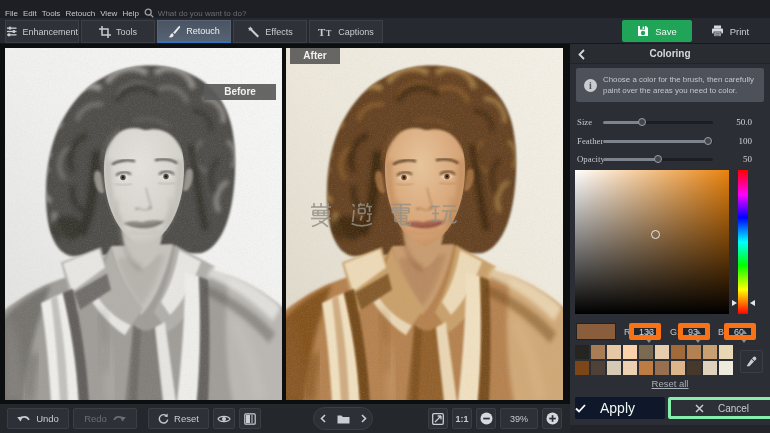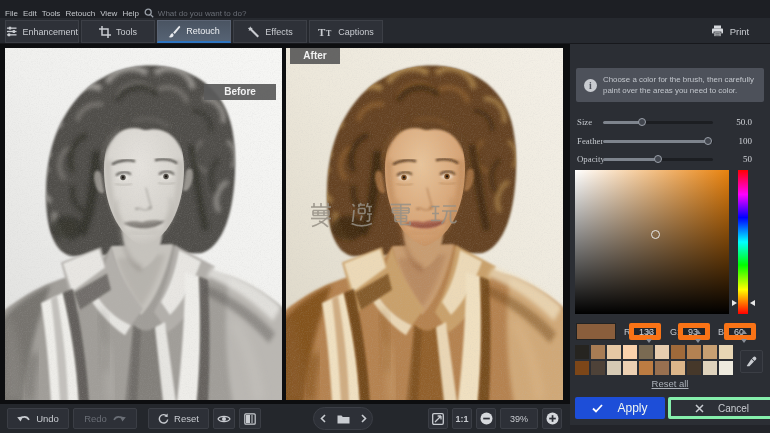--- a/index.html
+++ b/index.html
@@ -60,21 +60,21 @@
 .spin { position:absolute; right:2px; top:2px; width:8px; height:13px; display:flex; flex-direction:column; justify-content:space-between; }
 .spin i { display:block; width:0; height:0; border-left:3px solid transparent; border-right:3px solid transparent; }
 .spin .up { border-bottom:4px solid #8a8f98; }
 .spin .dn { border-top:4px solid #8a8f98; }
 
 .pal { position:absolute; left:5px; top:301px; }
 .pal .prow { display:flex; }
 .pal .sw { width:14px; height:14px; margin:0 2px 2px 0; }
 .eyedrop { position:absolute; left:170px; top:306px; width:23px; height:23px; background:#2d3037; border:1px solid #3b3e45; border-radius:2px; display:flex; align-items:center; justify-content:center; }
 .resetall { position:absolute; left:0; width:200px; top:334px; text-align:center; color:#aab0b8; font-size:9.5px; text-decoration:underline; }
-.apply { position:absolute; left:5px; top:353px; width:90px; height:22px; background:#1d4ed8; border-radius:2px; color:#f0f6f1; font-size:12px; display:flex; align-items:center; justify-content:center; }
+.apply { position:absolute; left:5px; top:353px; width:90px; height:22px; background:#0f172a; border-radius:2px; color:#f0f6f1; font-size:14px; display:flex; align-items:center; justify-content:flex-start; }
 .cancel { position:absolute; left:98px; top:353px; width:108px; height:22px; background:#2d3037; border:3px solid #86efac; border-radius:2px; color:#c9ccd1; font-size:10px; display:flex; align-items:center; justify-content:center; }
 .rpfoot { position:absolute; left:0; top:381px; width:200px; height:8px; background:#222429; }
 </style>
 </head>
 <body>
 
 <div class="menubar">
   <span class="mi">File</span>
     <span class="mi">Edit</span>
     <span class="mi">Tools</span>
@@ -122,20 +122,28 @@
         <path d="M4.5,2.5 L12,10 L10.5,11.5 L3,4 Z" fill="#c9ccd1"></path>
         <path d="M3.2,0.2 L4,1.8 L5.8,2 L4.5,3.2 L4.9,5 L3.3,4.1 L1.7,5 L2.1,3.2 L0.8,2 L2.6,1.8 Z" fill="#c9ccd1"></path>
       </svg>
     Effects</div>
   <div class="tab" style="left:309px">
     <svg width="15" height="11" viewBox="0 0 15 11">
         <text x="0" y="10" font-family="Liberation Serif,serif" font-size="11" font-weight="bold" fill="#c9ccd1">T</text>
         <text x="8" y="10" font-family="Liberation Serif,serif" font-size="8" font-weight="bold" fill="#c9ccd1">T</text>
       </svg>
     Captions</div>
+  <div class="savebtn">
+    <svg width="12" height="12" viewBox="0 0 12 12" style="margin-right:6px">
+        <path d="M1,1 L9,1 L11,3 L11,11 L1,11 Z" fill="#fff"></path>
+        <rect x="3" y="1" width="5" height="3.6" fill="#1fa458"></rect>
+        <rect x="5.6" y="1.6" width="1.6" height="2.4" fill="#fff"></rect>
+        <circle cx="6" cy="8" r="2.2" fill="#1fa458"></circle>
+      </svg>
+    Save</div>
   <div class="printbtn">
     <svg width="13" height="12" viewBox="0 0 13 12" style="margin-right:6px">
         <rect x="3" y="0.5" width="7" height="3" fill="#d6d9dd"></rect>
         <rect x="1" y="3.5" width="11" height="5" rx="0.8" fill="#d6d9dd"></rect>
         <rect x="3" y="7" width="7" height="4.5" fill="#d6d9dd" stroke="#26292f" stroke-width="0.8"></rect>
         <line x1="4.2" y1="8.8" x2="8.8" y2="8.8" stroke="#26292f" stroke-width="0.8"></line>
         <line x1="4.2" y1="10.2" x2="8.8" y2="10.2" stroke="#26292f" stroke-width="0.8"></line>
       </svg>
     Print</div>
 </div>
@@ -513,20 +521,26 @@
   <div class="bbtn" style="left:542px; width:20px">
     <svg width="13" height="13" viewBox="0 0 13 13">
         <circle cx="6.5" cy="6.5" r="6" fill="#d6d9dd"></circle>
         <rect x="3.2" y="5.7" width="6.6" height="1.7" fill="#2d3037"></rect>
         <rect x="5.7" y="3.2" width="1.7" height="6.6" fill="#2d3037"></rect>
       </svg>
   </div>
 </div>
 
 <div class="rpanel">
+  <div class="rphead">
+    <svg class="backsvg" width="7" height="11" viewBox="0 0 7 11" style="position:absolute;left:8px;top:5px">
+        <path d="M6,1 L1.5,5.5 L6,10" fill="none" stroke="#d6d9dd" stroke-width="1.8"></path>
+      </svg>
+    <div class="ttl">Coloring</div>
+  </div>
   <div class="infobox">
     <span class="ic">i</span>
     <span class="tx">Choose a color for the brush, then carefully<br>paint over the areas you need to color.</span>
   </div>
 
   <div class="srow" style="top:71px">
     <span class="lb">Size</span>
     <span class="tr">
         <span class="fill" style="width:39px"></span>
         <span class="hd" style="left:35px"></span>

